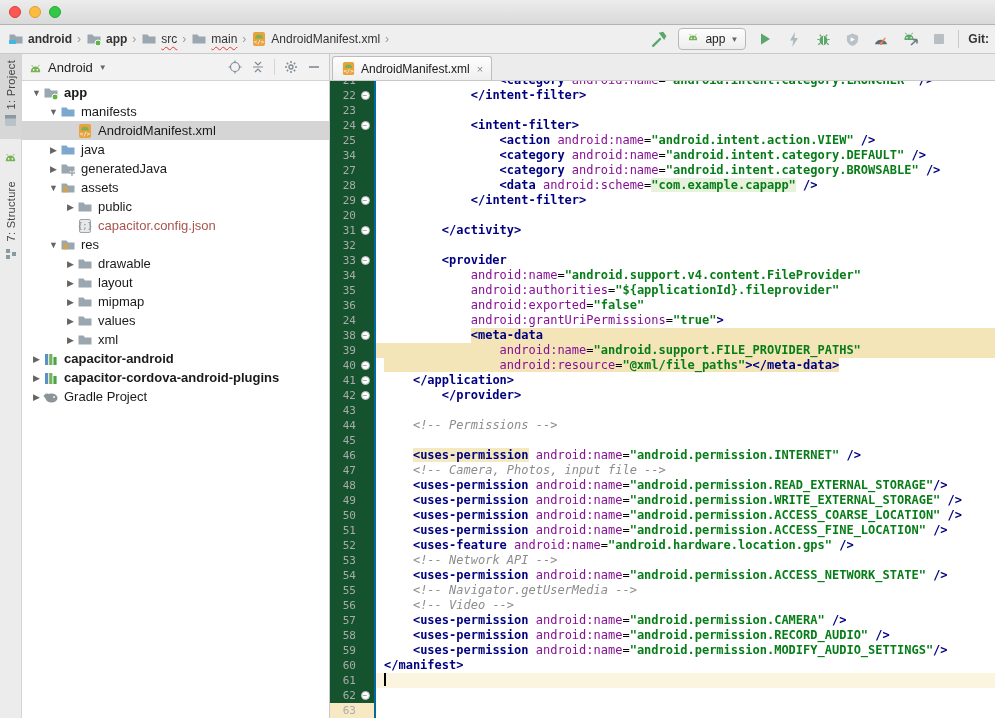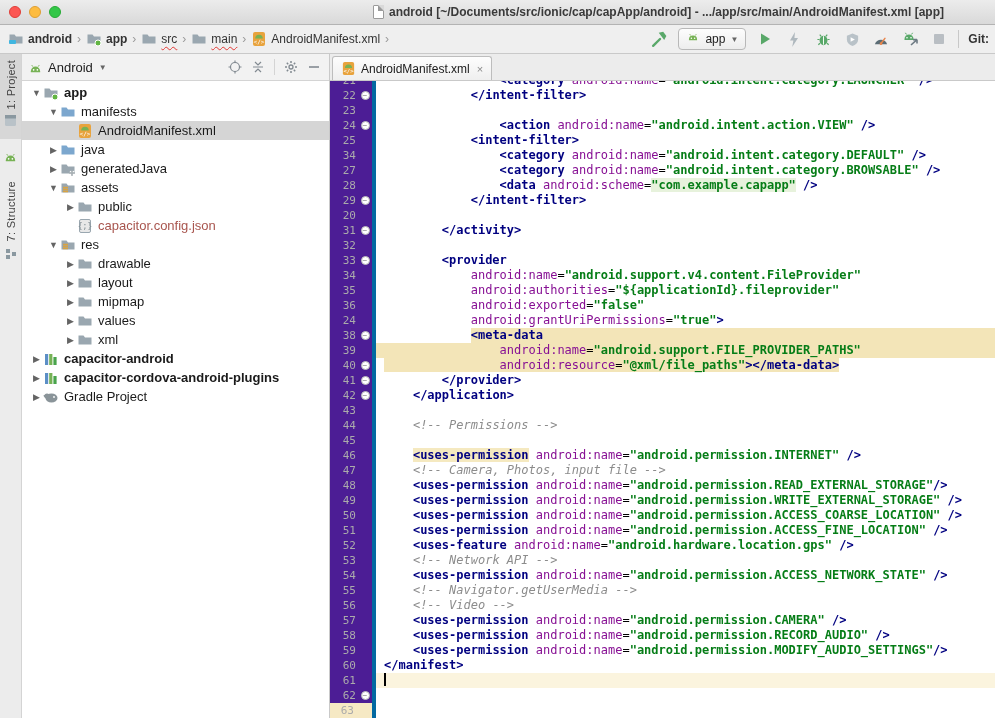--- a/index.html
+++ b/index.html
@@ -69,21 +69,21 @@
   .editor { flex:1; min-width:0; display:flex; flex-direction:column; background:#fff; }
   .tabbar { height:27px; flex:0 0 27px; background:#ECECEC; border-bottom:1px solid #C9C9C9;
     display:flex; align-items:flex-end; padding-left:2px; }
   .tab { height:24px; display:flex; align-items:center; gap:5px; padding:0 8px;
     background:linear-gradient(#FDFDFD,#EFEFEF); border:1px solid #BDBDBD; border-bottom:none;
     border-radius:3px 3px 0 0; font-size:12px; color:#1a1a1a; }
   .tab-close { color:#8a8a8a; font-size:11px; margin-left:2px; }
 
   .code-wrap { flex:1; overflow:hidden; position:relative; }
   .code-scroll { margin-top:-8px; display:flex; font-family:"DejaVu Sans Mono", monospace; font-size:12px; line-height:15px; }
-  .gutter { flex:0 0 46px; width:46px; background:#4c1d95; border-right:4px solid #0369a1; }
+  .gutter { flex:0 0 46px; width:46px; background:#14532d; border-right:2px solid #0369a1; }
   .gl { height:15px; display:flex; align-items:center; }
   .gl .num { width:26px; text-align:right; color:#ABABAB; font-size:11px; flex:0 0 26px; }
   .gl .foldc { width:18px; flex:0 0 18px; display:flex; align-items:center; justify-content:center; }
   .fold { width:9px; height:9px; border:1px solid #B9B9B9; border-radius:50%; background:#fff;
     color:#8a8a8a; font-size:8px; line-height:7px; text-align:center; }
   .gl.caretrow { background:#F6E9C4;justify-content:flex-end; }
 
   .code { flex:1; min-width:0; }
   .cl { height:15px; white-space:pre; padding-left:8px; position:relative; }
   .cl.hl-row { background:#F3E5B8; }
@@ -106,24 +106,20 @@
 <body>
 
 <div class="window">
 
   <div class="titlebar">
     <div class="traffic">
       <div class="tl red"></div>
       <div class="tl yellow"></div>
       <div class="tl green"></div>
     </div>
-    <div class="title-wrap">
-      <div class="doc-ico"></div>
-      <div class="title-text">android [~/Documents/src/ionic/cap/capApp/android] - .../app/src/main/AndroidManifest.xml [app]</div>
-    </div>
   </div>
 
   <div class="navbar">
     <div class="crumbs">
         <span class="crumb">
           <span class="ticon" style="margin-right:0">
             <svg width="16" height="16" viewBox="0 0 16 16">
               <path d="M1.5 3.5 h5 l1.5 2 h6.5 v7 h-13 z" fill="#9AA7B0"></path>
               <rect x="1" y="9" width="7" height="4" rx="1" fill="#40B6E0"></rect>
             </svg>
@@ -691,39 +687,39 @@
               </div>
               <div class="gl caretrow">
                 <span class="num">63</span>
                 <span class="foldc"></span>
               </div>
             </div>
           <div class="code">
               <div class="cl"><span class="ind">                </span><span class="s-tag">&lt;category </span><span class="s-attr">android:name</span><span class="s-pl">=</span><span class="s-val">"android.intent.category.LAUNCHER"</span><span class="s-pl"> </span><span class="s-tag">/&gt;</span></div>
               <div class="cl"><span class="ind">            </span><span class="s-tag">&lt;/intent-filter&gt;</span></div>
               <div class="cl"><span class="ind"></span></div>
+              <div class="cl"><span class="ind">            </span><span class="s-tag">&lt;intent-filter&gt;</span></div>
               <div class="cl"><span class="ind">                </span><span class="s-tag">&lt;action </span><span class="s-attr">android:name</span><span class="s-pl">=</span><span class="s-val">"android.intent.action.VIEW"</span><span class="s-pl"> </span><span class="s-tag">/&gt;</span></div>
-              <div class="cl"><span class="ind">            </span><span class="s-tag">&lt;intent-filter&gt;</span></div>
               <div class="cl"><span class="ind">                </span><span class="s-tag">&lt;category </span><span class="s-attr">android:name</span><span class="s-pl">=</span><span class="s-val">"android.intent.category.DEFAULT"</span><span class="s-pl"> </span><span class="s-tag">/&gt;</span></div>
               <div class="cl"><span class="ind">                </span><span class="s-tag">&lt;category </span><span class="s-attr">android:name</span><span class="s-pl">=</span><span class="s-val">"android.intent.category.BROWSABLE"</span><span class="s-pl"> </span><span class="s-tag">/&gt;</span></div>
               <div class="cl"><span class="ind">                </span><span class="s-tag">&lt;data </span><span class="s-attr">android:scheme</span><span class="s-pl">=</span><span class="s-val s-vhl">"com.example.capapp"</span><span class="s-pl"> </span><span class="s-tag">/&gt;</span></div>
               <div class="cl"><span class="ind">            </span><span class="s-tag">&lt;/intent-filter&gt;</span></div>
               <div class="cl"><span class="ind"></span></div>
               <div class="cl"><span class="ind">        </span><span class="s-tag">&lt;/activity&gt;</span></div>
               <div class="cl"><span class="ind"></span></div>
               <div class="cl"><span class="ind">        </span><span class="s-tag">&lt;provider</span></div>
               <div class="cl"><span class="ind">            </span><span class="s-attr">android:name</span><span class="s-pl">=</span><span class="s-val">"android.support.v4.content.FileProvider"</span></div>
               <div class="cl"><span class="ind">            </span><span class="s-attr">android:authorities</span><span class="s-pl">=</span><span class="s-val">"${applicationId}.fileprovider"</span></div>
               <div class="cl"><span class="ind">            </span><span class="s-attr">android:exported</span><span class="s-pl">=</span><span class="s-val">"false"</span></div>
               <div class="cl"><span class="ind">            </span><span class="s-attr">android:grantUriPermissions</span><span class="s-pl">=</span><span class="s-val">"true"</span><span class="s-tag">&gt;</span></div>
               <div class="cl hl-rowtext"><span class="ind">            </span><span class="s-tag">&lt;meta-data</span></div>
               <div class="cl hl-row"><span class="ind">                </span><span class="s-attr">android:name</span><span class="s-pl">=</span><span class="s-val">"android.support.FILE_PROVIDER_PATHS"</span></div>
               <div class="cl"><span class="inline-hl"><span class="ind">                </span><span class="s-attr">android:resource</span><span class="s-pl">=</span><span class="s-val">"@xml/file_paths"</span><span class="s-tag">&gt;&lt;/meta-data&gt;</span></span></div>
+              <div class="cl"><span class="ind">    </span><span class="s-tag">&lt;/application&gt;</span></div>
               <div class="cl"><span class="ind">        </span><span class="s-tag">&lt;/provider&gt;</span></div>
-              <div class="cl"><span class="ind">    </span><span class="s-tag">&lt;/application&gt;</span></div>
               <div class="cl"><span class="ind"></span></div>
               <div class="cl"><span class="ind">    </span><span class="s-com">&lt;!-- Permissions --&gt;</span></div>
               <div class="cl"><span class="ind"></span></div>
               <div class="cl"><span class="ind">    </span><span class="s-tag s-taghl">&lt;uses-permission</span><span class="s-pl"> </span><span class="s-attr">android:name</span><span class="s-pl">=</span><span class="s-val">"android.permission.INTERNET"</span><span class="s-pl"> </span><span class="s-tag">/&gt;</span></div>
               <div class="cl"><span class="ind">    </span><span class="s-com">&lt;!-- Camera, Photos, input file --&gt;</span></div>
               <div class="cl"><span class="ind">    </span><span class="s-tag">&lt;uses-permission </span><span class="s-attr">android:name</span><span class="s-pl">=</span><span class="s-val">"android.permission.READ_EXTERNAL_STORAGE"</span><span class="s-tag">/&gt;</span></div>
               <div class="cl"><span class="ind">    </span><span class="s-tag">&lt;uses-permission </span><span class="s-attr">android:name</span><span class="s-pl">=</span><span class="s-val">"android.permission.WRITE_EXTERNAL_STORAGE"</span><span class="s-pl"> </span><span class="s-tag">/&gt;</span></div>
               <div class="cl"><span class="ind">    </span><span class="s-tag">&lt;uses-permission </span><span class="s-attr">android:name</span><span class="s-pl">=</span><span class="s-val">"android.permission.ACCESS_COARSE_LOCATION"</span><span class="s-pl"> </span><span class="s-tag">/&gt;</span></div>
               <div class="cl"><span class="ind">    </span><span class="s-tag">&lt;uses-permission </span><span class="s-attr">android:name</span><span class="s-pl">=</span><span class="s-val">"android.permission.ACCESS_FINE_LOCATION"</span><span class="s-pl"> </span><span class="s-tag">/&gt;</span></div>
               <div class="cl"><span class="ind">    </span><span class="s-tag">&lt;uses-feature </span><span class="s-attr">android:name</span><span class="s-pl">=</span><span class="s-val">"android.hardware.location.gps"</span><span class="s-pl"> </span><span class="s-tag">/&gt;</span></div>

